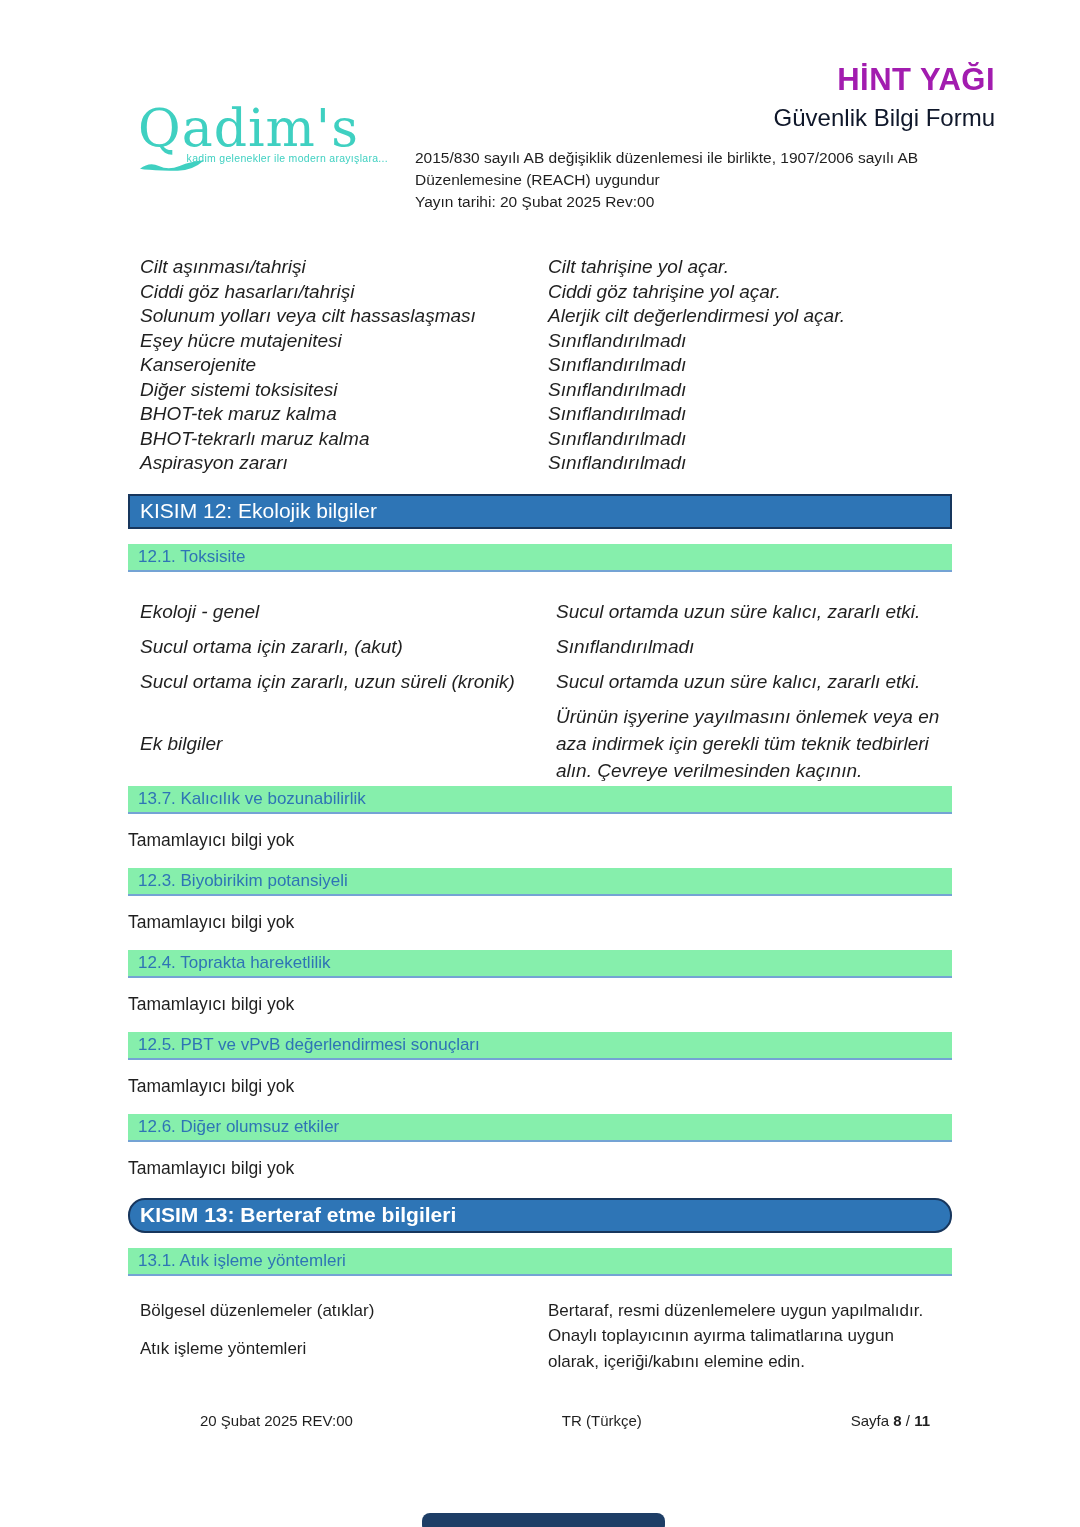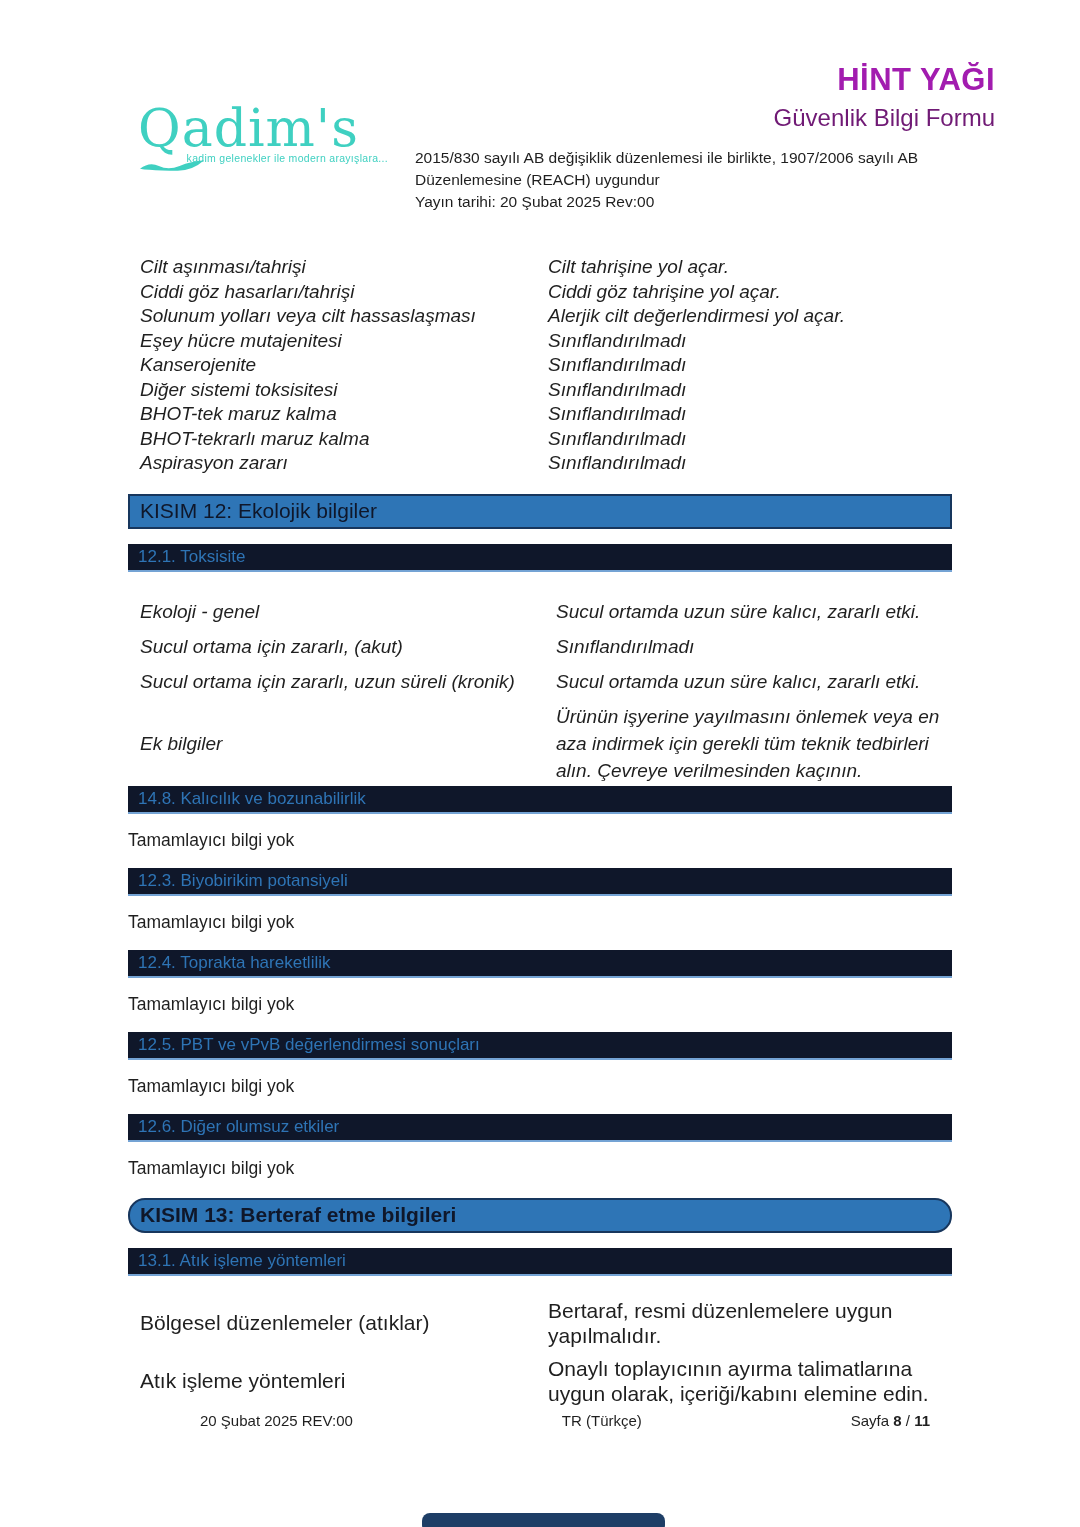--- a/index.html
+++ b/index.html
@@ -25,21 +25,21 @@
   }
   .logo-tagline {
     font-size:10.5px; color:#3fd0c1; text-align:right;
     margin-top:-4px; letter-spacing:0.3px;
   }
   .logo-wave { position:absolute; left:2px; top:58px; width:66px; height:16px; }
   .logo-wave path { fill:#3fd0c1; }
 
   .header-titles { position:absolute; right:85px; top:62px; text-align:right; }
   .product-title { font-size:31px; font-weight:bold; color:#a21caf; letter-spacing:0.5px; }
-  .doc-type { font-size:24px; color:#701a75; margin-top:6px; }
+  .doc-type { font-size:24px; color:#0f172a; margin-top:6px; }
 
   .reach-block {
     position:absolute; left:415px; top:147px; width:562px;
     font-size:15.5px; line-height:22px; color:#1f1f1f;
   }
   .issue-line { margin-top:0; }
 
   
   .content { margin:0 128px; width:824px; }
 
@@ -48,42 +48,42 @@
     padding-left:12px; font-size:19px;font-style:italic;
   }
   .tox-grid { line-height:24.5px; }
   .eco-grid { margin-top:26px; line-height:27px;gap:8px; }
   .eco-value-wrap { width:398px; }
   .eco-label-offset { padding-top:27px; }
 
   .section-bar {
     margin-top:18px; height:35px;
     background:#2e75b6; border:2px solid #17365d;
-    color:#0f172a; font-size:21px; line-height:30px;
+    color:#ffffff; font-size:21px; line-height:30px;
     padding-left:10px;
   }
   .section-bar.bold { font-weight:bold;border-radius:17px; }
 
   .sub-bar {
-    height:28px; background:#0f172a;
+    height:28px; background:#86efac;
     border-bottom:2px solid #74a3d4;
     color:#2e74b5; font-size:17px; line-height:26px;
     padding-left:10px;
   }
   .sub-bar.first { margin-top:15px; }
   .sub-bar.mt { margin-top:16px; }
   .sub-bar.mt0 { margin-top:2px; }
 
   .plain-body { margin-top:14px; font-size:17.5px; line-height:24px; color:#1f1f1f; }
 
   .waste-grid {
     margin-top:22px;
     display:grid; grid-template-columns:408px 1fr;
-    padding-left:12px; font-size:21px; line-height:25.5px;
-    row-gap:7px;
+    padding-left:12px; font-size:17px; line-height:25.5px;
+    row-gap:0;
   }
   .waste-label { align-self:center; }
   .waste-value { width:400px; }
 
   
   .footer {
     position:absolute; left:200px; right:150px; top:1412px;
     display:flex; justify-content:space-between; align-items:baseline;
     font-size:15px; color:#1f1f1f;
   }
@@ -150,21 +150,21 @@
       <div>Ekoloji - genel</div>
       <div>Sucul ortamda uzun süre kalıcı, zararlı etki.</div>
       <div>Sucul ortama için zararlı, (akut)</div>
       <div>Sınıflandırılmadı</div>
       <div>Sucul ortama için zararlı, uzun süreli (kronik)</div>
       <div>Sucul ortamda uzun süre kalıcı, zararlı etki.</div>
       <div class="eco-label-offset">Ek bilgiler</div>
       <div class="eco-value-wrap">Ürünün işyerine yayılmasını önlemek veya en aza indirmek için gerekli tüm teknik tedbirleri alın. Çevreye verilmesinden kaçının.</div>
     </div>
 
-    <div class="sub-bar mt0">14.8. Kalıcılık ve bozunabilirlik</div>
+    <div class="sub-bar mt0">13.7. Kalıcılık ve bozunabilirlik</div>
     <div class="plain-body">Tamamlayıcı bilgi yok</div>
 
     <div class="sub-bar mt">12.3. Biyobirikim potansiyeli</div>
     <div class="plain-body">Tamamlayıcı bilgi yok</div>
 
     <div class="sub-bar mt">12.4. Toprakta hareketlilik</div>
     <div class="plain-body">Tamamlayıcı bilgi yok</div>
 
     <div class="sub-bar mt">12.5. PBT ve vPvB değerlendirmesi sonuçları</div>
     <div class="plain-body">Tamamlayıcı bilgi yok</div>

